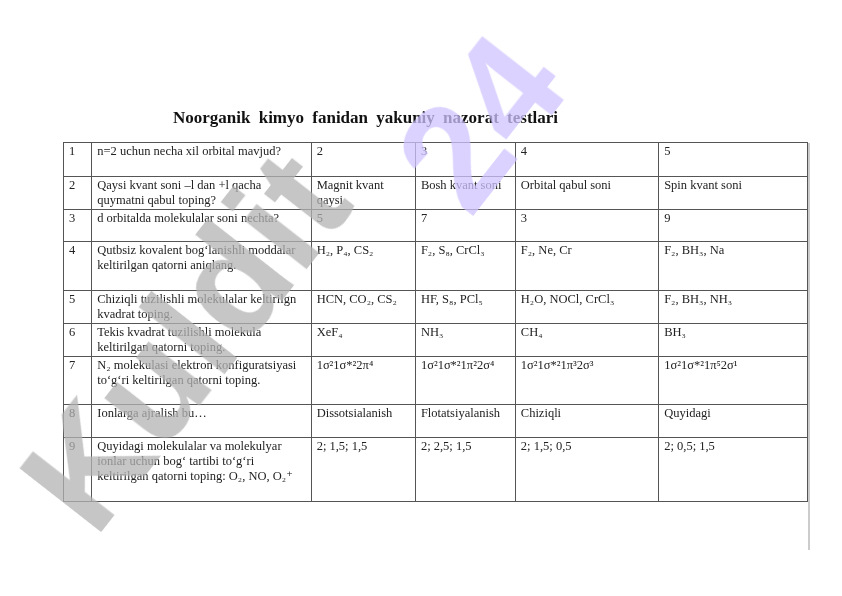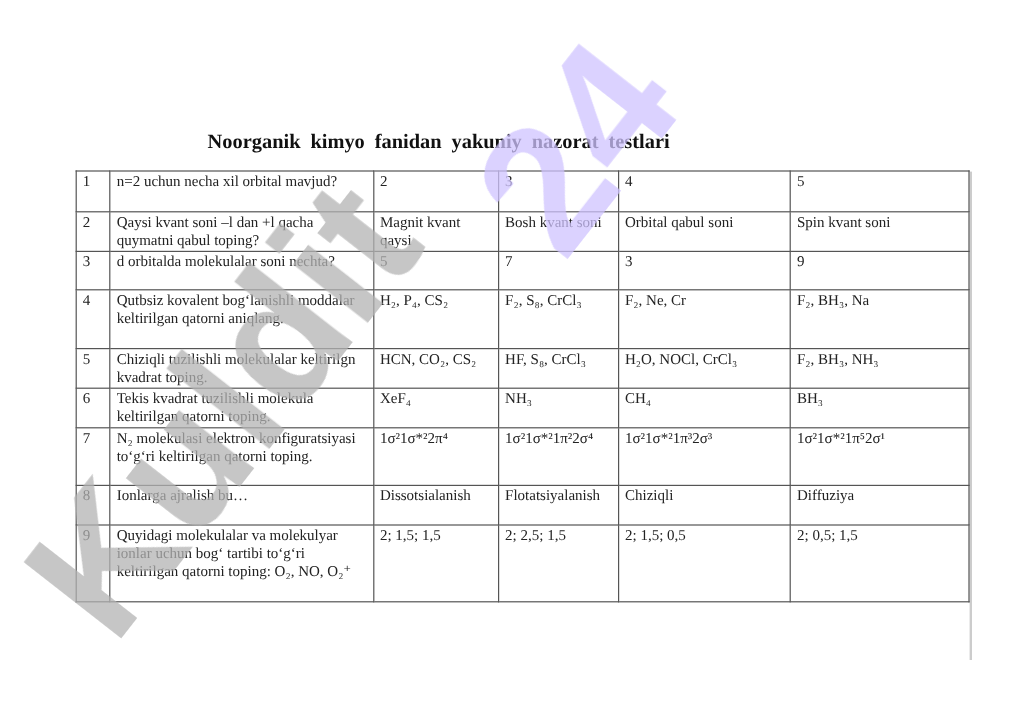--- a/index.html
+++ b/index.html
@@ -70,21 +70,21 @@
       <td>Qutbsiz  kovalent bog‘lanishli moddalar keltirilgan qatorni aniqlang.</td>
       <td>H₂, P₄, CS₂</td>
       <td>F₂, S₈, CrCl₃</td>
       <td>F₂, Ne, Cr</td>
       <td>F₂, BH₃, Na</td>
     </tr>
     <tr style="height:33px">
       <td>5</td>
       <td>Chiziqli tuzilishli molekulalar keltirilgn kvadrat toping.</td>
       <td>HCN, CO₂, CS₂</td>
-      <td>HF, S₈, CrCl₃</td>
+      <td>HF, S₈, PCl₅</td>
       <td>H₂O, NOCl, CrCl₃</td>
       <td>F₂, BH₃, NH₃</td>
     </tr>
     <tr style="height:33px">
       <td>6</td>
       <td>Tekis kvadrat tuzilishli molekula keltirilgan qatorni toping.</td>
       <td>XeF₄</td>
       <td>NH₃</td>
       <td>CH₄</td>
       <td>BH₃</td>
@@ -96,21 +96,21 @@
       <td>1σ²1σ*²1π²2σ⁴</td>
       <td>1σ²1σ*²1π³2σ³</td>
       <td>1σ²1σ*²1π⁵2σ¹</td>
     </tr>
     <tr style="height:33px">
       <td>8</td>
       <td>Ionlarga  ajralish bu…</td>
       <td>Dissotsialanish</td>
       <td style="word-break:break-all">Flotatsiyalanish</td>
       <td>Chiziqli</td>
-      <td>Diffuziya</td>
+      <td>Quyidagi</td>
     </tr>
     <tr style="height:64px">
       <td>9</td>
       <td>Quyidagi molekulalar va molekulyar ionlar uchun bog‘ tartibi to‘g‘ri keltirilgan qatorni toping: O₂, NO, O₂⁺</td>
       <td>2; 1,5; 1,5</td>
       <td>2; 2,5; 1,5</td>
       <td>2; 1,5; 0,5</td>
       <td>2; 0,5; 1,5</td>
     </tr>
   </tbody>

